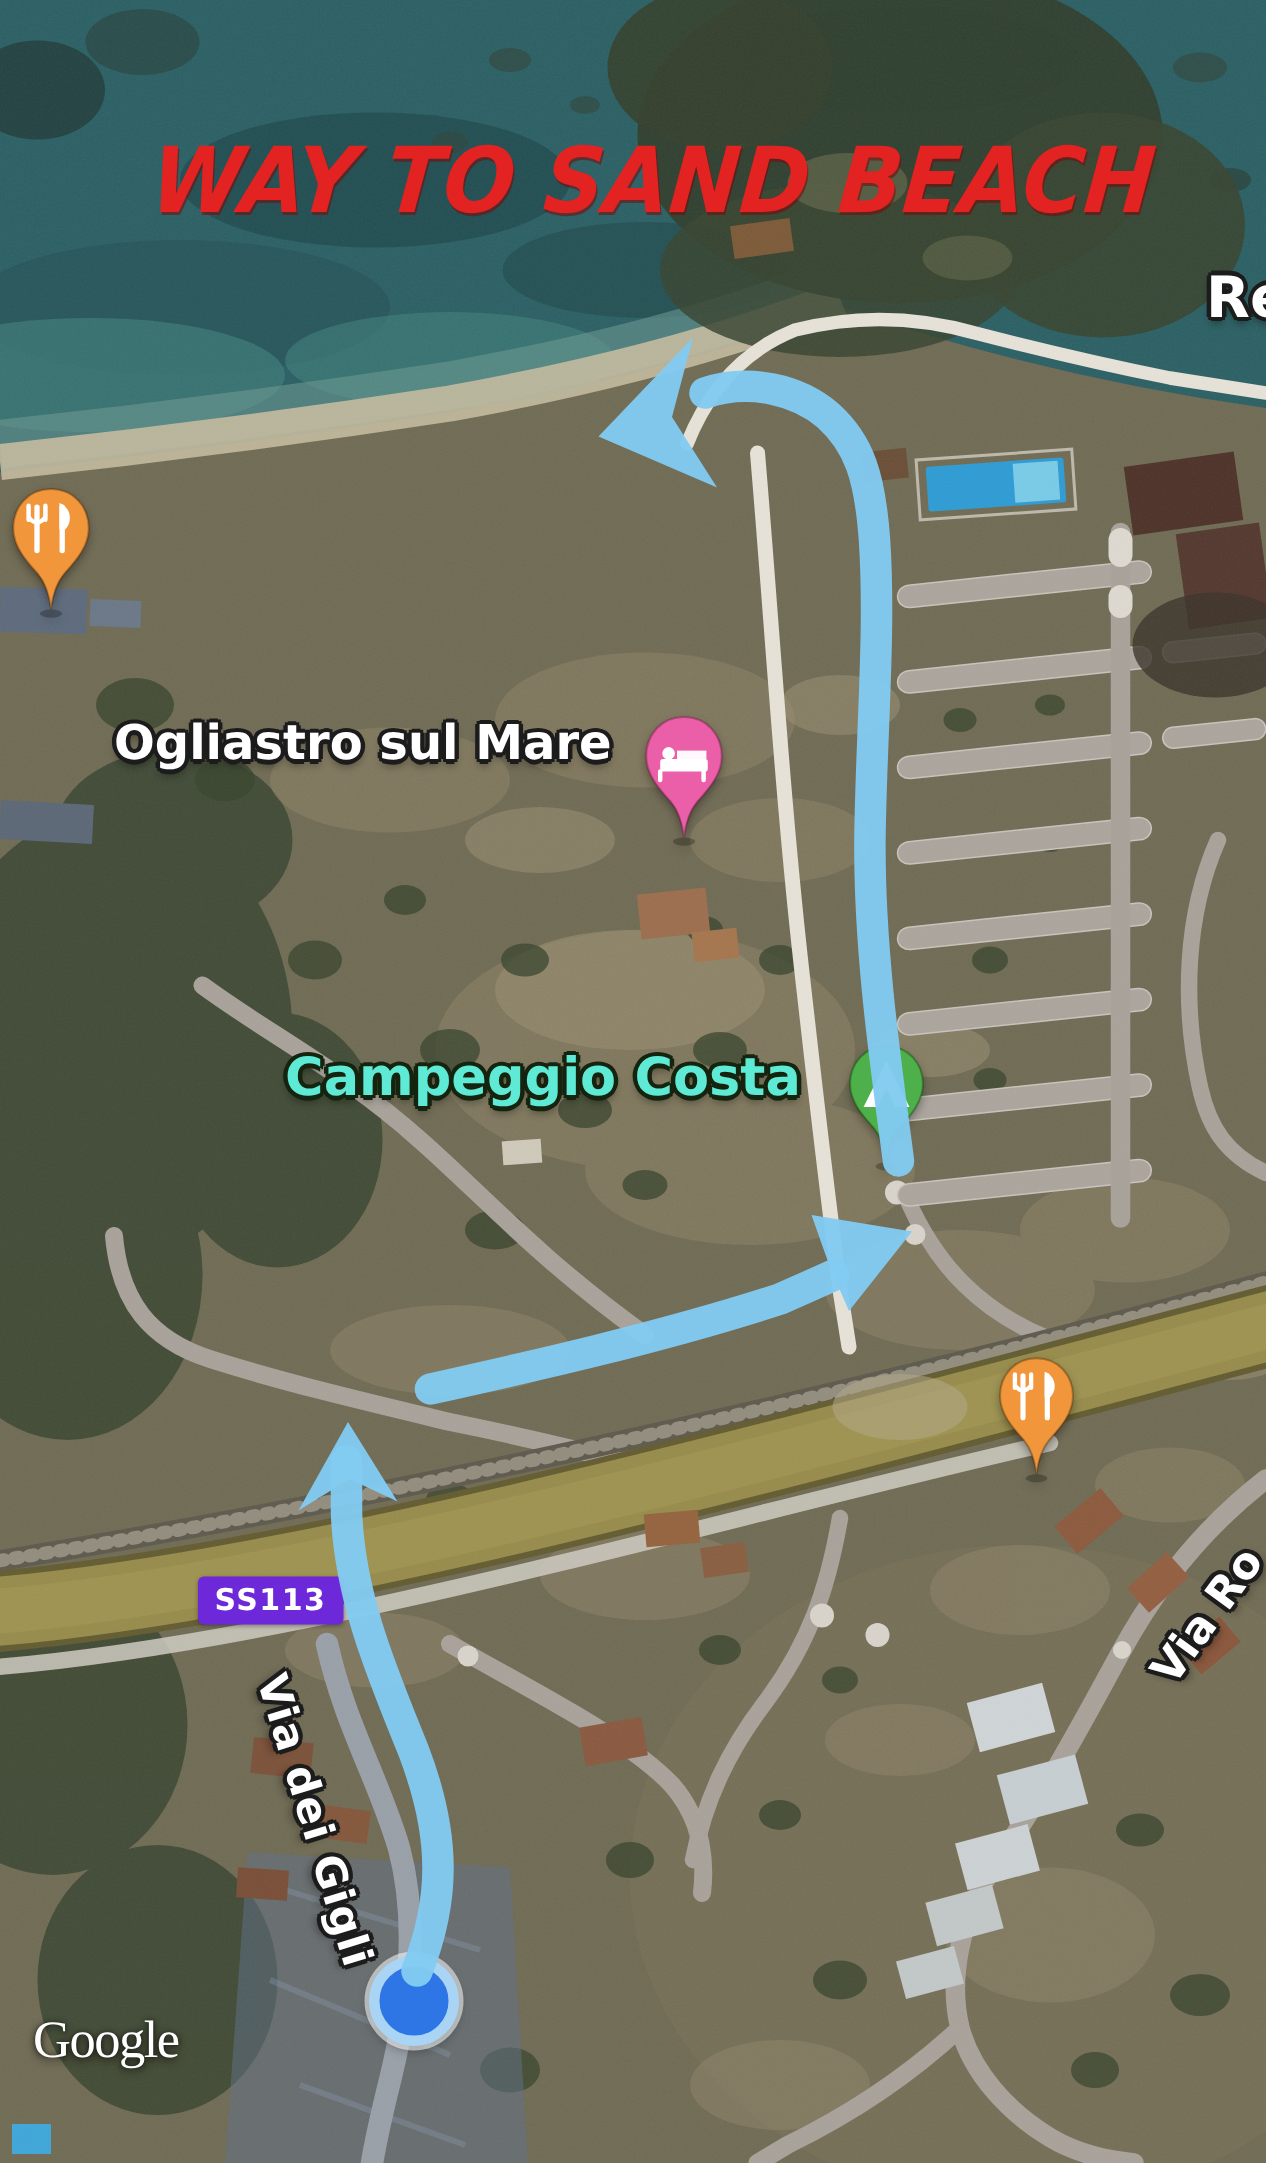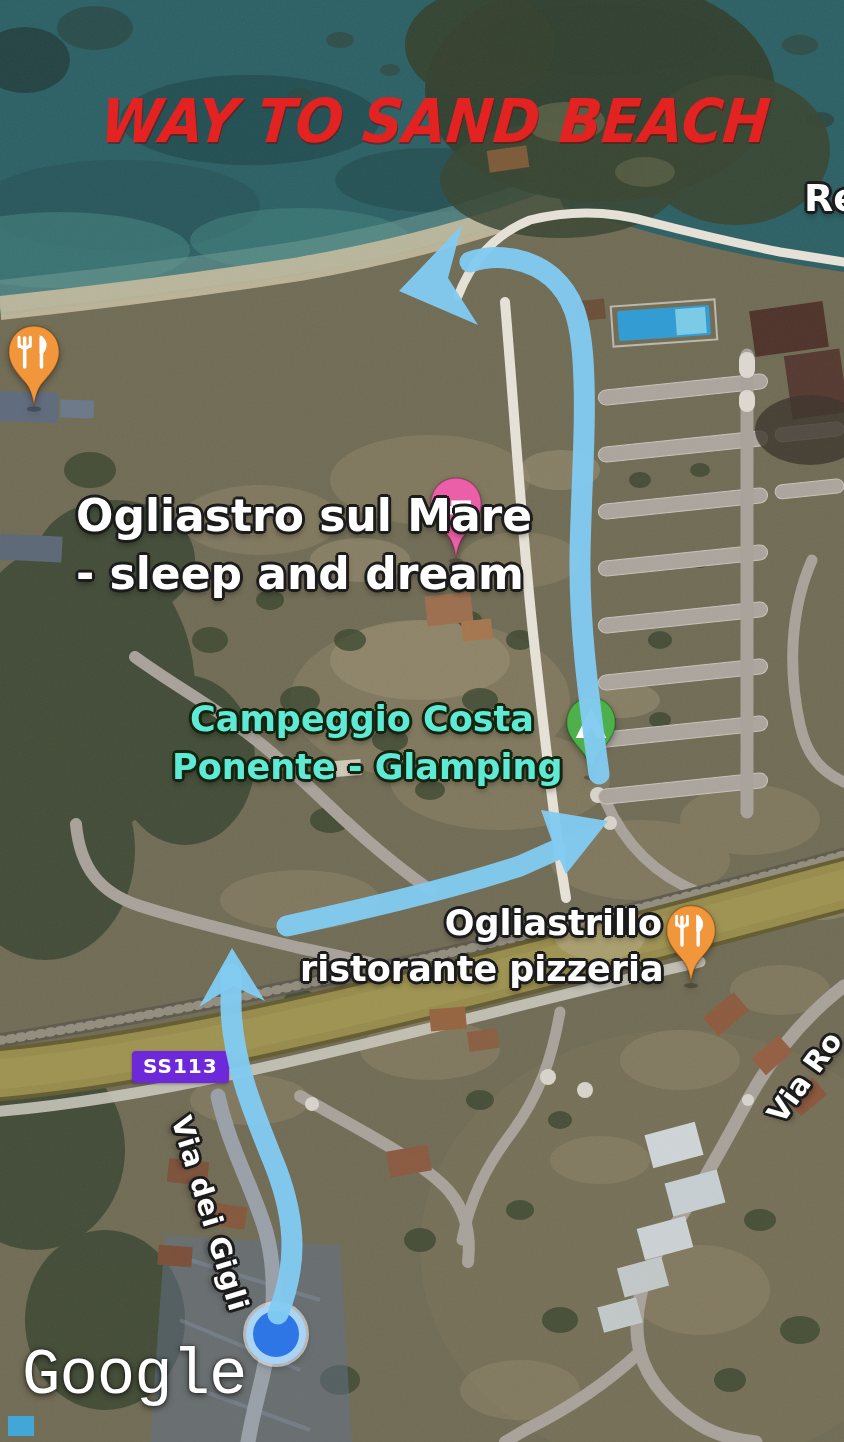--- a/index.html
+++ b/index.html
@@ -9,36 +9,36 @@
     background:#716c55;
   }
   #map-bg{position:absolute;left:0;top:0;z-index:0;}
   .maplabel{
     position:absolute;z-index:2;color:#fff;font-weight:bold;white-space:nowrap;
     text-shadow:3px 0 0 #1c1c1c,-3px 0 0 #1c1c1c,0 3px 0 #1c1c1c,0 -3px 0 #1c1c1c,
       2px 2px 0 #1c1c1c,-2px 2px 0 #1c1c1c,2px -2px 0 #1c1c1c,-2px -2px 0 #1c1c1c,
       0 4px 6px rgba(0,0,0,.45);
   }
   .lbl-beachbar{left:70px;top:326px;font-size:37px;line-height:1.30;}
-  .lbl-ogliastro{left:76px;top:487px;font-size:44px;line-height:1.32;}
+  .lbl-ogliastro{left:76px;top:474px;font-size:32px;line-height:1.32;text-align:right;}
   .lbl-campeggio{left:172px;top:696px;width:380px;text-align:center;font-size:35px;line-height:1.36;color:#5eead4;
     text-shadow:3px 0 0 #15240f,-3px 0 0 #15240f,0 3px 0 #15240f,0 -3px 0 #15240f,
       2px 2px 0 #15240f,-2px 2px 0 #15240f,2px -2px 0 #15240f,-2px -2px 0 #15240f,0 4px 6px rgba(0,0,0,.45);}
   .lbl-ogliastrillo{left:300px;top:900px;width:362px;text-align:right;font-size:35px;line-height:1.32;}
   .lbl-via-gigli{left:196px;top:1112px;font-size:28px;transform:rotate(73deg);transform-origin:0 0;letter-spacing:1px;}
   .lbl-via-ro{left:774px;top:1102px;font-size:29px;transform:rotate(-54deg);transform-origin:0 50%;}
   .lbl-re{left:804px;top:176px;font-size:38px;}
   .badge{
     position:absolute;left:132px;top:1051px;z-index:2;background:#6d28d9;color:#fff;
     font-size:20px;font-weight:bold;padding:3px 11px 5px;border-radius:4px;letter-spacing:1px;
     box-shadow:0 1px 3px rgba(0,0,0,.35);
   }
   .google{
-    position:absolute;left:22px;top:1340px;z-index:2;color:#fff;font-size:64px;
-    font-family:Liberation Mono, monospace;letter-spacing:-1px;
+    position:absolute;left:22px;top:1340px;z-index:2;color:#fff;font-size:35px;
+    font-family:Liberation Serif, serif;letter-spacing:-1px;
     text-shadow:0 2px 6px rgba(0,0,0,.65),0 0 3px rgba(0,0,0,.5);
   }
   .pin{position:absolute;z-index:2;width:56px;height:96px;}
   .pin svg{display:block;width:100%;height:100%;filter:drop-shadow(0 3px 3px rgba(0,0,0,.35));}
   .pin-beachbar{left:6px;top:320px;}
   .pin-ogliastro{left:428px;top:472px;}
   .pin-campeggio{left:564px;top:690px;width:54px;}
   .pin-ogliastrillo{left:664px;top:898px;width:54px;}
   #location-dot{
     position:absolute;left:246px;top:1304px;width:60px;height:60px;z-index:3;
@@ -313,32 +313,26 @@
         <path d="M14,23 Q20,31 26,23" stroke-width="3" fill="none"></path>
         <path d="M38,16 L38,47" stroke-width="3.8" stroke-linecap="round"></path>
         <path d="M36,13 C44,16 46,26 40,32 L36,32 Z" stroke="none"></path>
       </g>
     </svg>
   </div>
 
 
   <div class="maplabel lbl-ogliastro">
     <div>Ogliastro sul Mare</div>
-    <div>- sleep and dream</div>
   </div>
 
   <div class="maplabel lbl-campeggio">
     <div>Campeggio Costa</div>
-    <div>Ponente - Glamping</div>
-  </div>
-
-  <div class="maplabel lbl-ogliastrillo">
-    <div>Ogliastrillo</div>
-    <div>ristorante pizzeria</div>
-  </div>
+  </div>
+
 
   <div class="badge">
     <span>SS113</span>
   </div>
   <div class="maplabel lbl-via-gigli">Via dei Gigli</div>
   <div class="maplabel lbl-via-ro">Via Ro</div>
   <div class="maplabel lbl-re">Re</div>
 
   <div class="google">Google</div>
 

